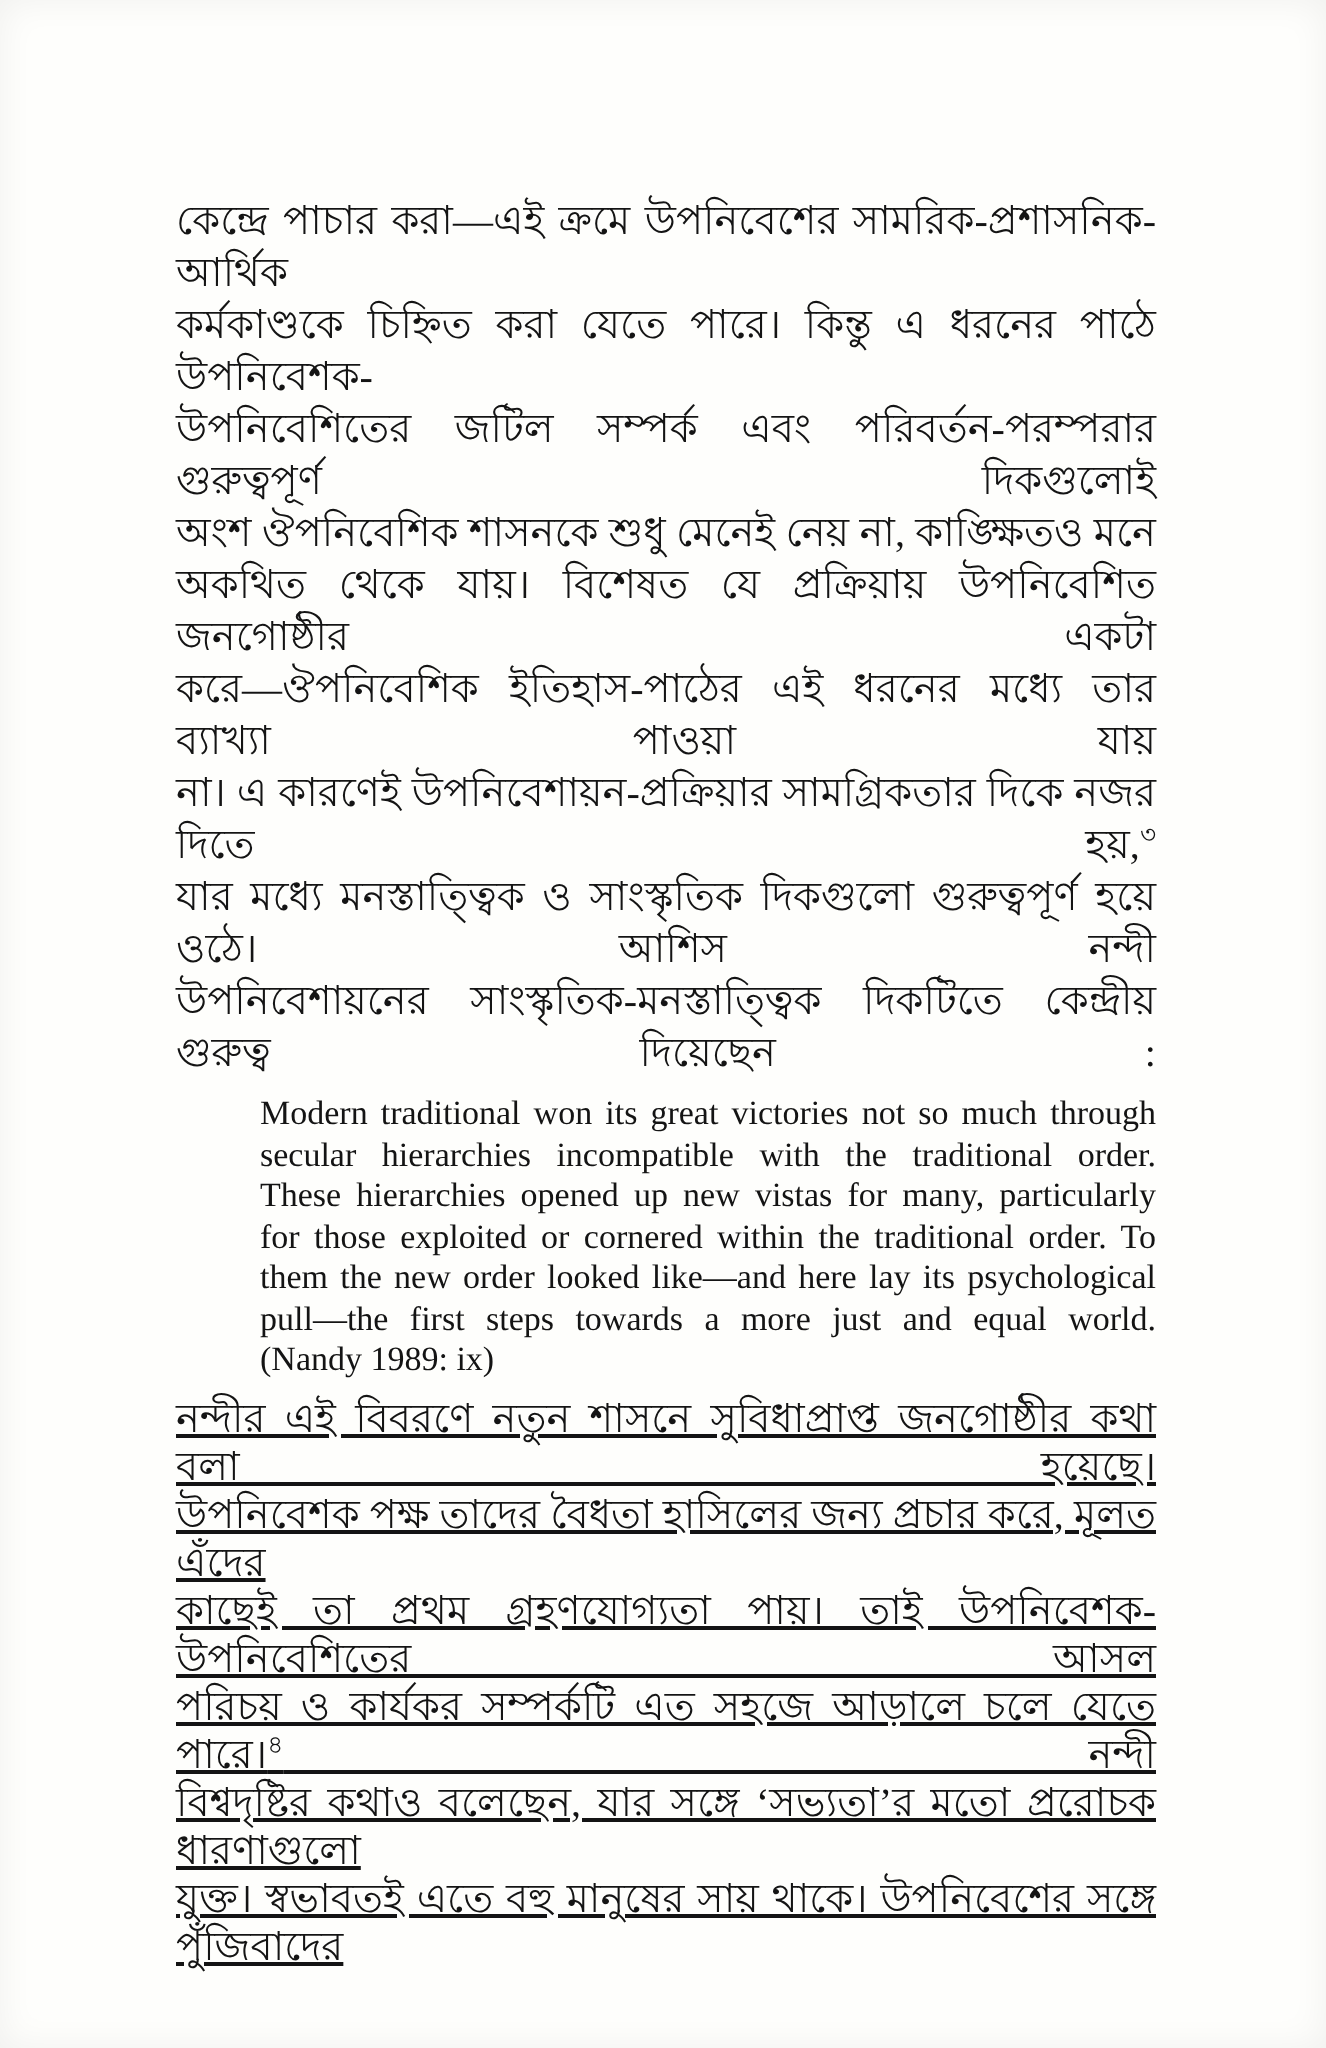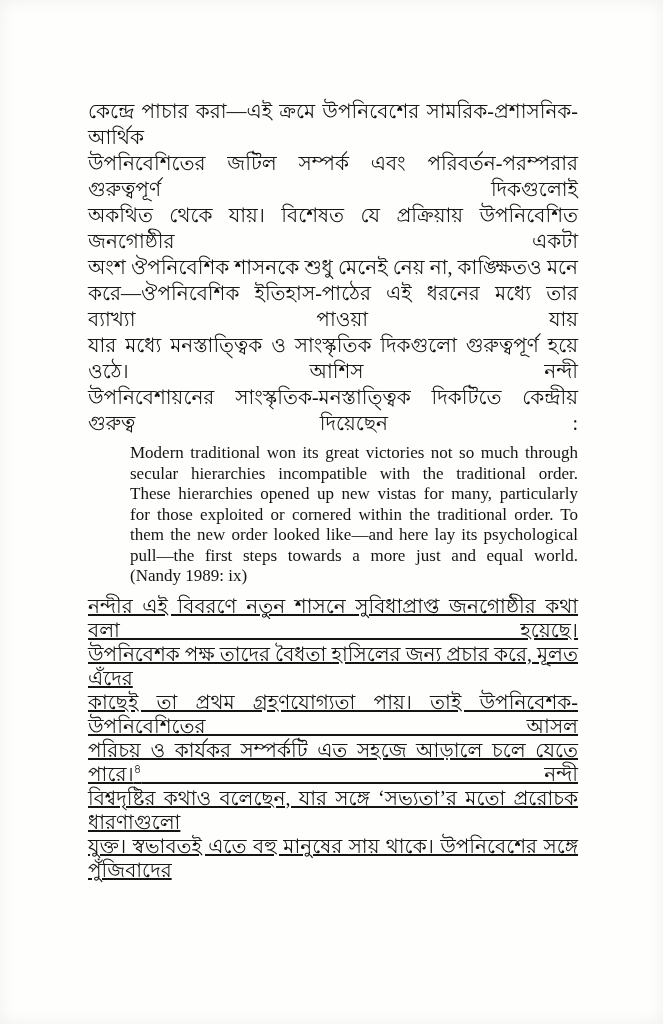--- a/index.html
+++ b/index.html
@@ -46,24 +46,26 @@
   }
 </style>
 </head>
 <body>
 
 <div class="page">
   <div class="content">
 
     <section class="para para-1">
         <div class="line">কেন্দ্রে পাচার করা—এই ক্রমে উপনিবেশের সামরিক-প্রশাসনিক-আর্থিক</div>
+        <div class="line">কর্মকাণ্ডকে চিহ্নিত করা যেতে পারে। কিন্তু এ ধরনের পাঠে উপনিবেশক-</div>
         <div class="line">উপনিবেশিতের জটিল সম্পর্ক এবং পরিবর্তন-পরম্পরার গুরুত্বপূর্ণ দিকগুলোই</div>
+        <div class="line">অংশ ঔপনিবেশিক শাসনকে শুধু মেনেই নেয় না, কাঙ্ক্ষিতও মনে</div>
         <div class="line">অকথিত থেকে যায়। বিশেষত যে প্রক্রিয়ায় উপনিবেশিত জনগোষ্ঠীর একটা</div>
-        <div class="line">অংশ ঔপনিবেশিক শাসনকে শুধু মেনেই নেয় না, কাঙ্ক্ষিতও মনে</div>
         <div class="line">করে—ঔপনিবেশিক ইতিহাস-পাঠের এই ধরনের মধ্যে তার ব্যাখ্যা পাওয়া যায়</div>
+        <div class="line">না। এ কারণেই উপনিবেশায়ন-প্রক্রিয়ার সামগ্রিকতার দিকে নজর দিতে হয়,<sup>৩</sup></div>
         <div class="line">যার মধ্যে মনস্তাত্ত্বিক ও সাংস্কৃতিক দিকগুলো গুরুত্বপূর্ণ হয়ে ওঠে। আশিস নন্দী</div>
         <div class="line">উপনিবেশায়নের সাংস্কৃতিক-মনস্তাত্ত্বিক দিকটিতে কেন্দ্রীয় গুরুত্ব দিয়েছেন :</div>
       </section>
 
     <blockquote class="quote">
         <div class="line">Modern traditional won its great victories not so much through</div>
         <div class="line">secular hierarchies incompatible with the traditional order.</div>
         <div class="line">These hierarchies opened up new vistas for many, particularly</div>
         <div class="line">for those exploited or cornered within the traditional order. To</div>
         <div class="line">them the new order looked like—and here lay its psychological</div>

